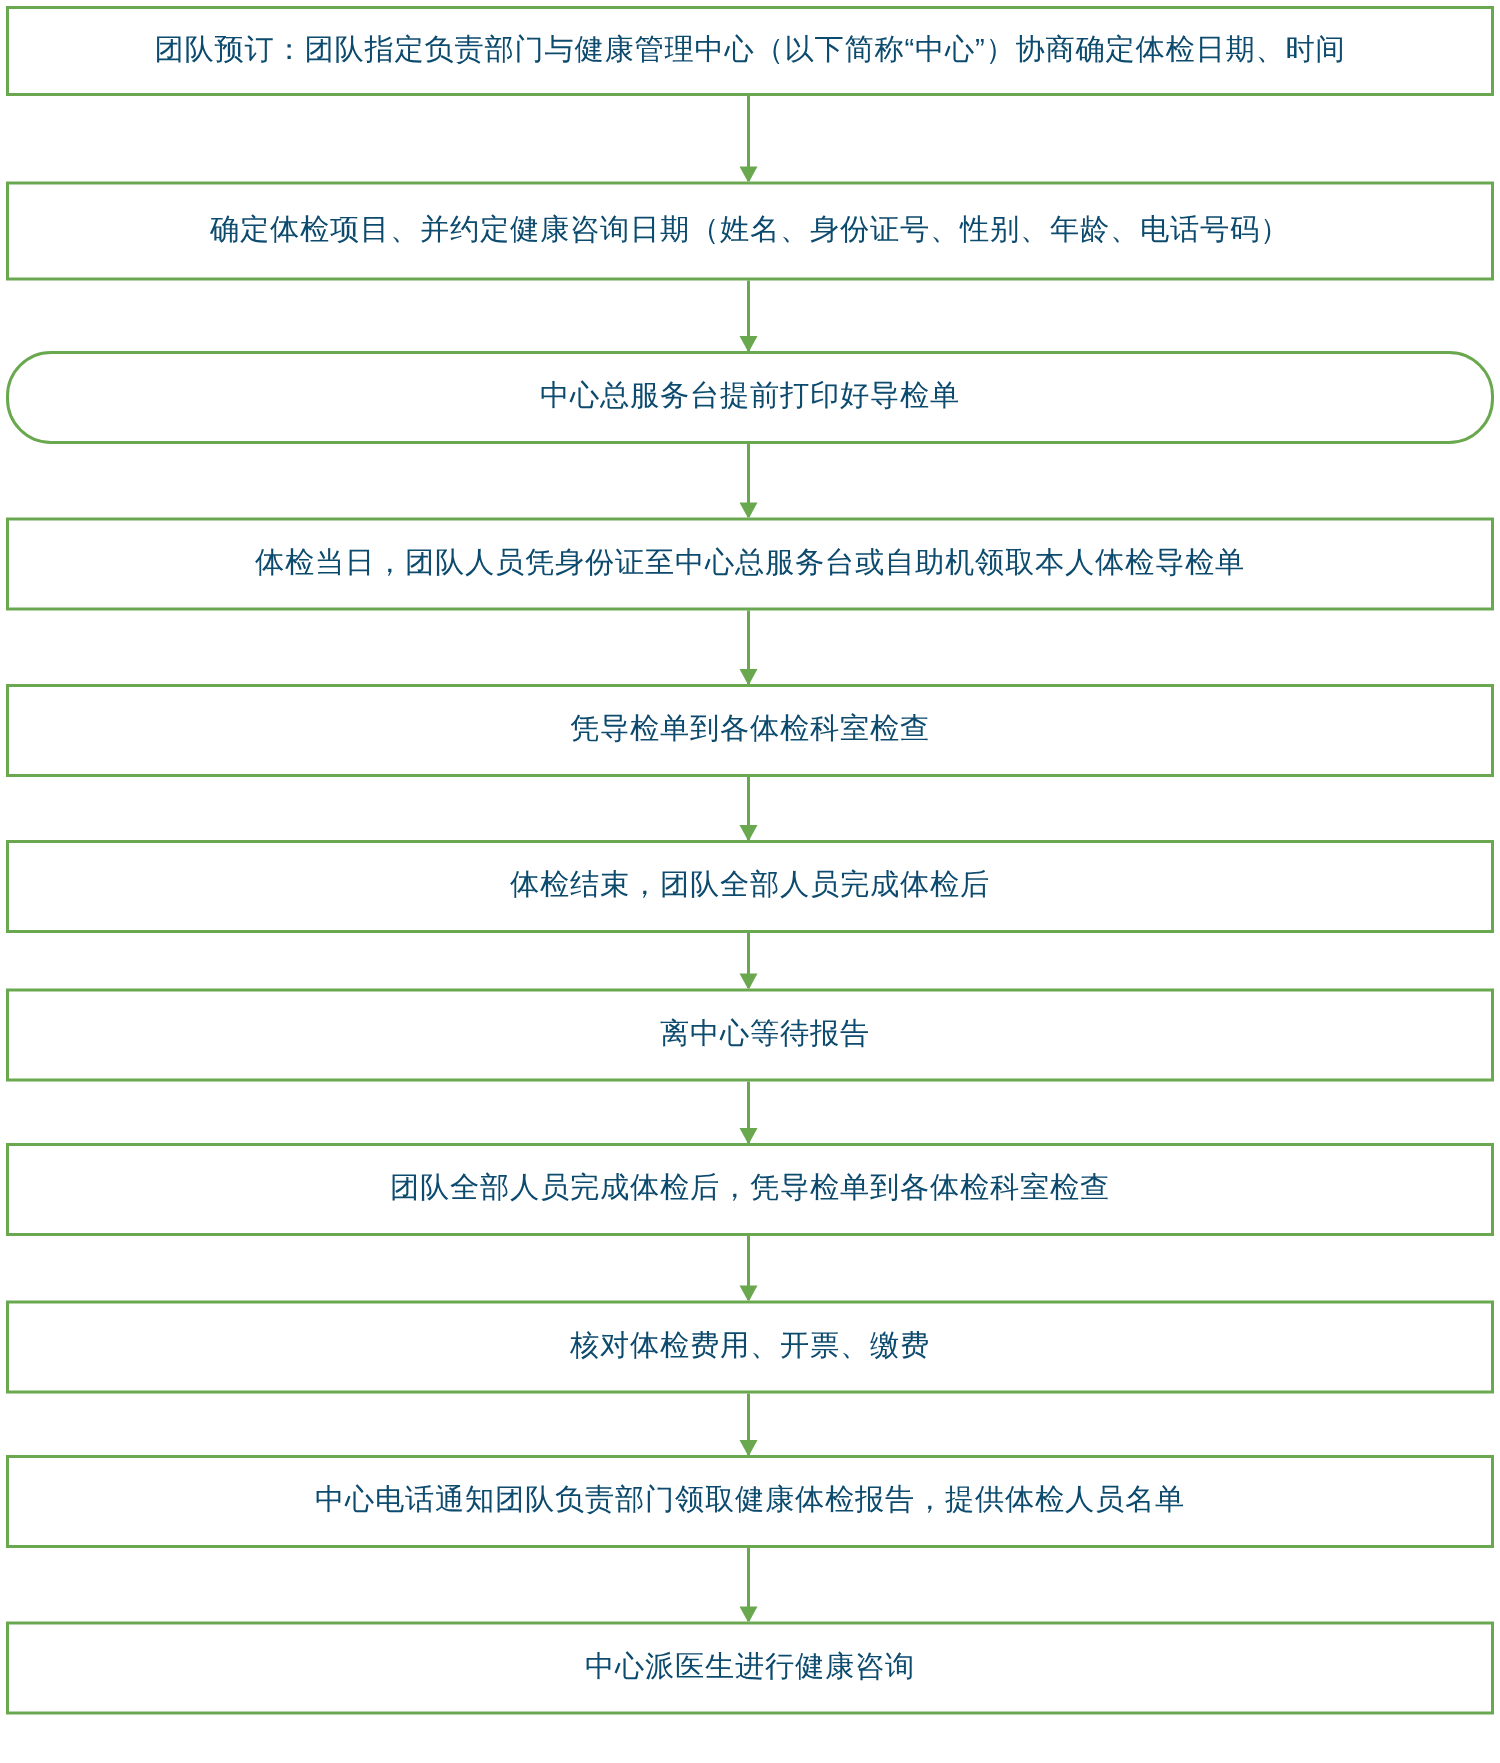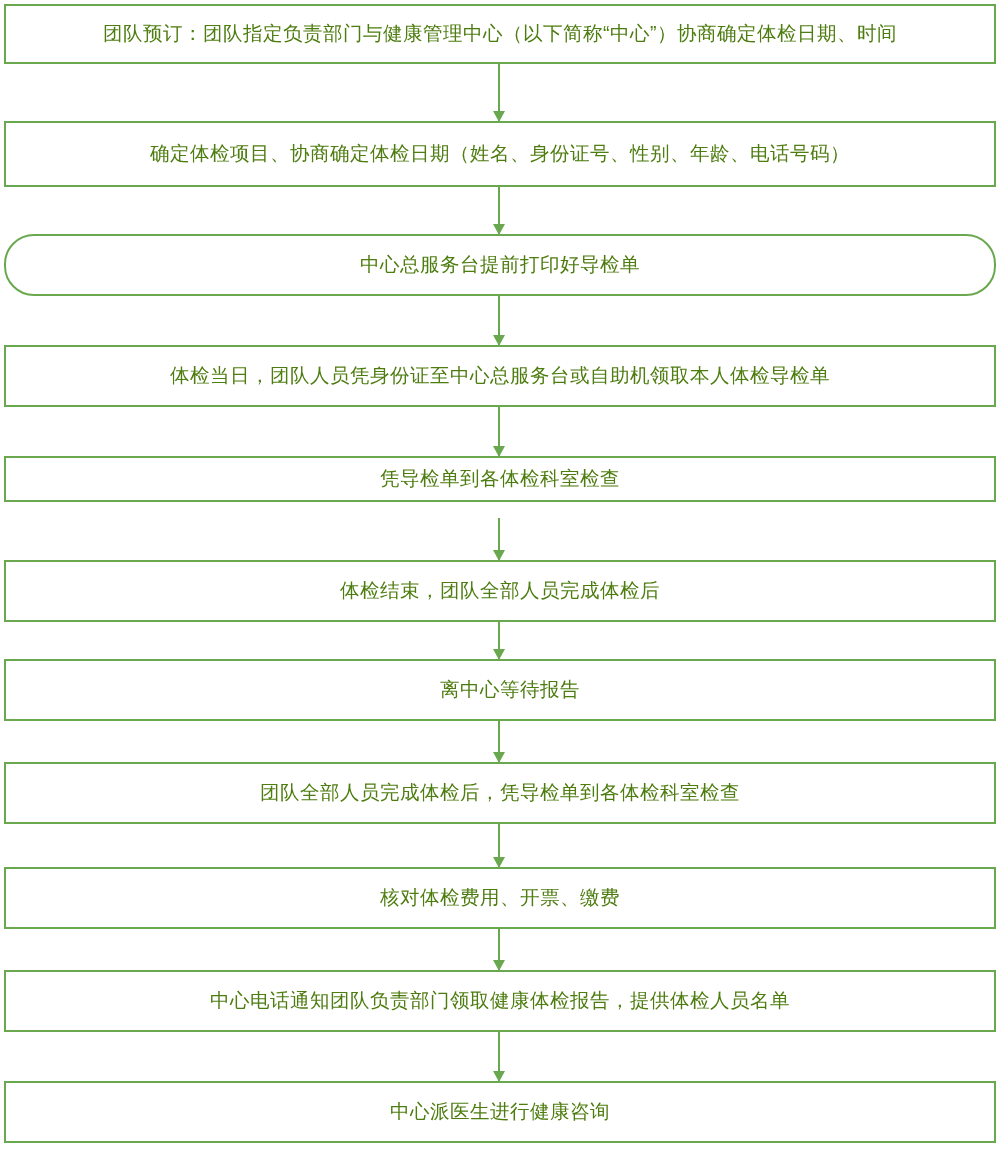--- a/index.html
+++ b/index.html
@@ -29,21 +29,21 @@
     background: #ffffff;
     display: flex;
     align-items: center;
     justify-content: center;
     text-align: center;
   }
   .node-label {
     font-size: 19.5px;
     line-height: 1.3;
     letter-spacing: 0.5px;
-    color: #4d7c0f;
+    color: #0c4a6e;
     padding: 0 14px;
     white-space: nowrap;
   }
   .arrow {
     position: absolute;
     left: 498px;
     width: 2px;
     background: #6aa84f;
   }
   .arrow::after {
@@ -62,35 +62,35 @@
 <body>
 
 <div id="flow">
 
   <div class="node" style="top:4px;height:60px;">
     <span class="node-label">团队预订：团队指定负责部门与健康管理中心（以下简称“中心”）协商确定体检日期、时间</span>
   </div>
   <div class="arrow" style="top:64px;height:57px;"></div>
 
   <div class="node" style="top:121px;height:66px;">
-    <span class="node-label">确定体检项目、协商确定体检日期（姓名、身份证号、性别、年龄、电话号码）</span>
+    <span class="node-label">确定体检项目、并约定健康咨询日期（姓名、身份证号、性别、年龄、电话号码）</span>
   </div>
   <div class="arrow" style="top:187px;height:47px;"></div>
 
   <div class="node" style="top:234px;height:62px;border-radius:30px;">
     <span class="node-label">中心总服务台提前打印好导检单</span>
   </div>
   <div class="arrow" style="top:296px;height:49px;"></div>
 
   <div class="node" style="top:345px;height:62px;">
     <span class="node-label">体检当日，团队人员凭身份证至中心总服务台或自助机领取本人体检导检单</span>
   </div>
   <div class="arrow" style="top:407px;height:49px;"></div>
 
-  <div class="node" style="top:456px;height:46px;">
+  <div class="node" style="top:456px;height:62px;">
     <span class="node-label">凭导检单到各体检科室检查</span>
   </div>
   <div class="arrow" style="top:518px;height:42px;"></div>
 
   <div class="node" style="top:560px;height:62px;">
     <span class="node-label">体检结束，团队全部人员完成体检后</span>
   </div>
   <div class="arrow" style="top:622px;height:37px;"></div>
 
   <div class="node" style="top:659px;height:62px;padding-left:20px;">

